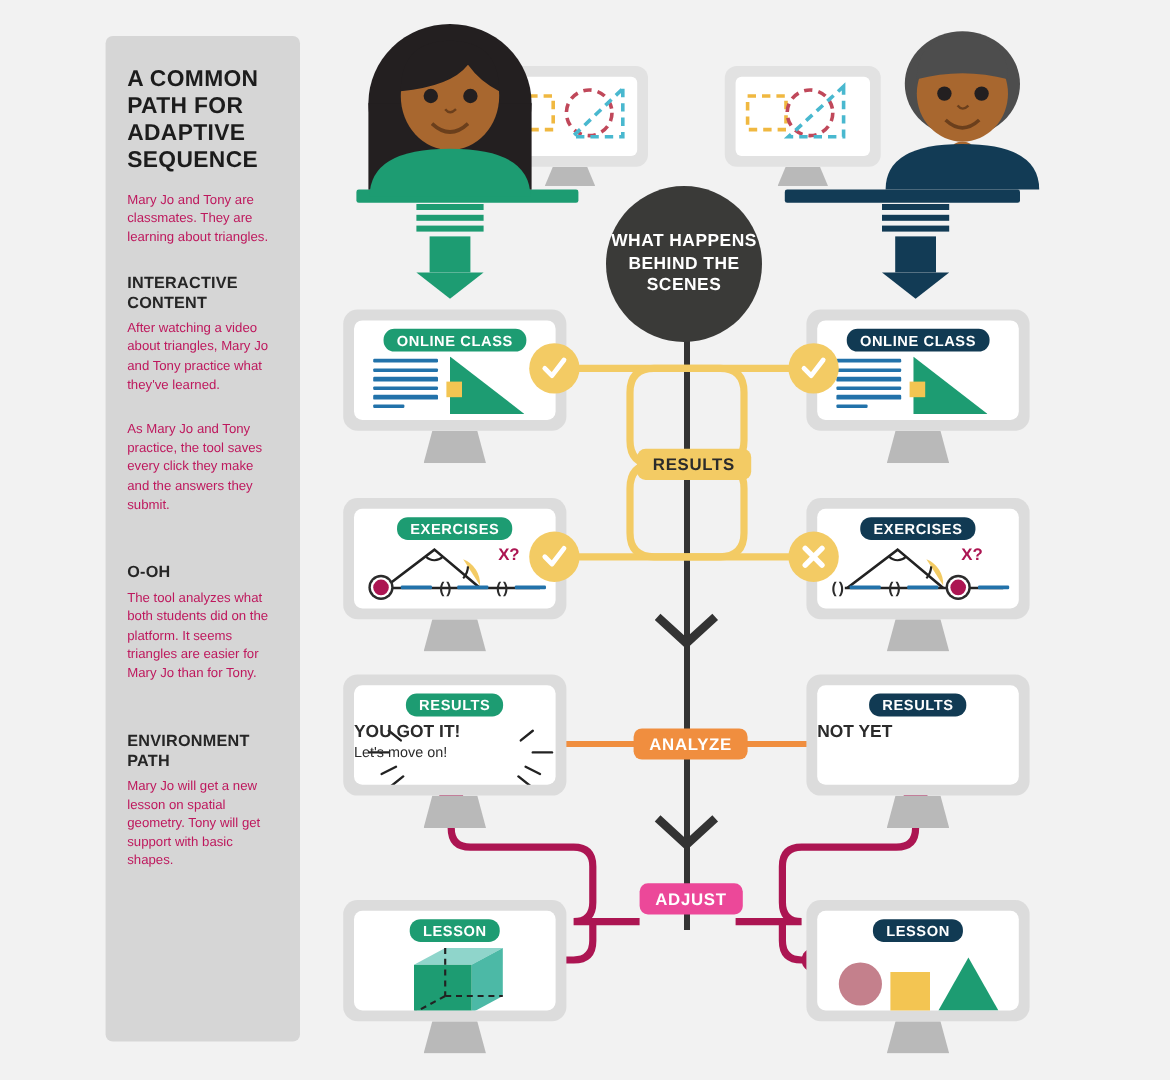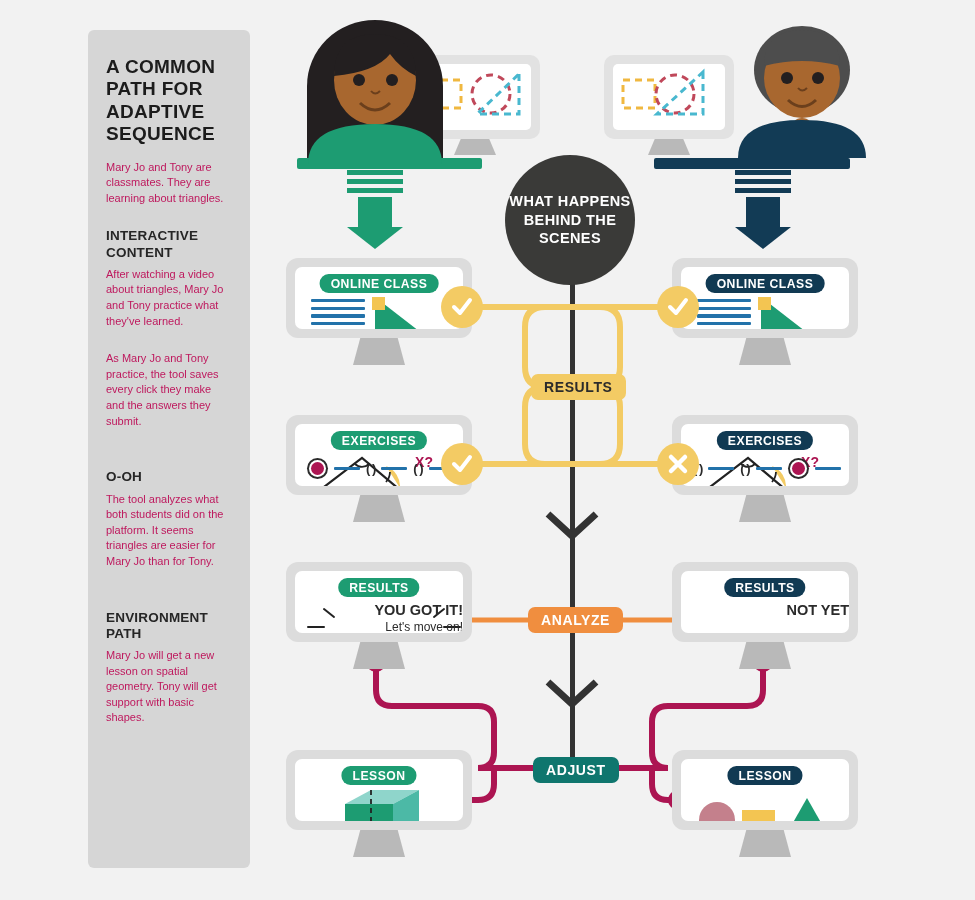--- a/index.html
+++ b/index.html
@@ -47,27 +47,27 @@
 
   
   .pill{
     position:absolute;height:26px;border-radius:7px;
     display:flex;align-items:center;justify-content:center;
     font-size:14px;font-weight:bold;letter-spacing:.6px;
     padding:0 13px;box-sizing:border-box;white-space:nowrap;
   }
   .pill-collect{background:#f3cb64;color:#2b2b2b;left:531px;top:374px;}
   .pill-analyze{background:#f08e3f;color:#ffffff;left:528px;top:607px;}
-  .pill-adjust {background:#0f766e;color:#ffffff;left:533px;top:757px;}
+  .pill-adjust {background:#ec4899;color:#ffffff;left:533px;top:736px;}
 
   
   .mon{position:absolute;}
   .mon .bezel{
     background:#dcdcdc;border-radius:12px;padding:9px;box-sizing:border-box;
-    width:186px;height:80px;
+    width:186px;height:101px;
   }
   .mon .screen{
     background:#ffffff;border-radius:7px;width:100%;height:100%;
     box-sizing:border-box;position:relative;overflow:hidden;
   }
   .mon .stand{
     width:52px;height:27px;margin:0 auto;background:#b9b9b9;
     clip-path:polygon(14% 0,86% 0,100% 100%,0% 100%);
   }
   .badge{
@@ -94,21 +94,21 @@
     background:#1d9c72;clip-path:polygon(0 0,0 100%,100% 100%);}
   .tri-mark{position:absolute;right:78px;bottom:19px;width:13px;height:13px;background:#f3c552;}
 
   .xq{position:absolute;color:#ac1552;font-size:14px;font-weight:bold;right:30px;top:30px;}
   .radios{position:absolute;left:12px;bottom:10px;display:flex;align-items:center;gap:6px;}
   .radios .ro{font-size:13px;color:#2b2b2b;font-weight:bold;letter-spacing:-1px;}
   .radios .sel{width:13px;height:13px;border-radius:50%;background:#ac1552;
      box-shadow:0 0 0 2px #fff,0 0 0 4px #2b2b2b;margin:0 4px;}
   .radios .dash{width:26px;height:3.5px;background:#2272aa;border-radius:1px;}
 
-  .res-txt{position:absolute;left:0;right:0;top:30px;text-align:right;
+  .res-txt{position:absolute;left:0;right:0;top:30px;text-align:left;
     font-size:14.5px;color:#2b2b2b;line-height:1.3;font-weight:bold;}
   .res-txt .sub{font-weight:normal;font-size:12px;display:block;}
   .res-txt .sub2{font-weight:normal;font-size:13.5px;display:block;line-height:1.25;}
 
   .shapes{position:absolute;left:0;right:0;top:34px;height:54px;
     display:flex;align-items:center;justify-content:center;gap:7px;}
   .sh-circle{width:36px;height:36px;border-radius:50%;background:#c4808c;}
   .sh-square{width:33px;height:33px;background:#f3c552;margin-top:12px;}
   .sh-tri{width:0;height:0;border-left:25px solid transparent;border-right:25px solid transparent;border-bottom:44px solid #1d9c72;}
 

